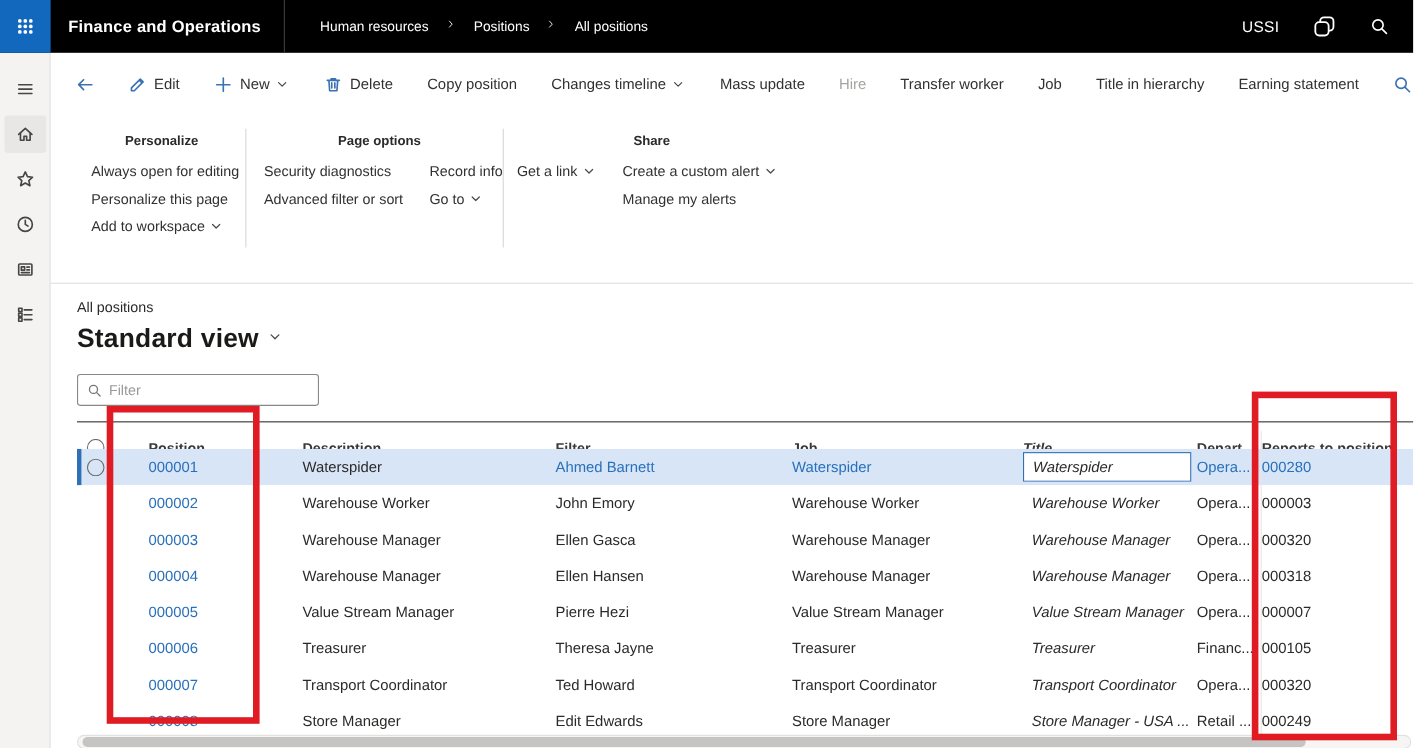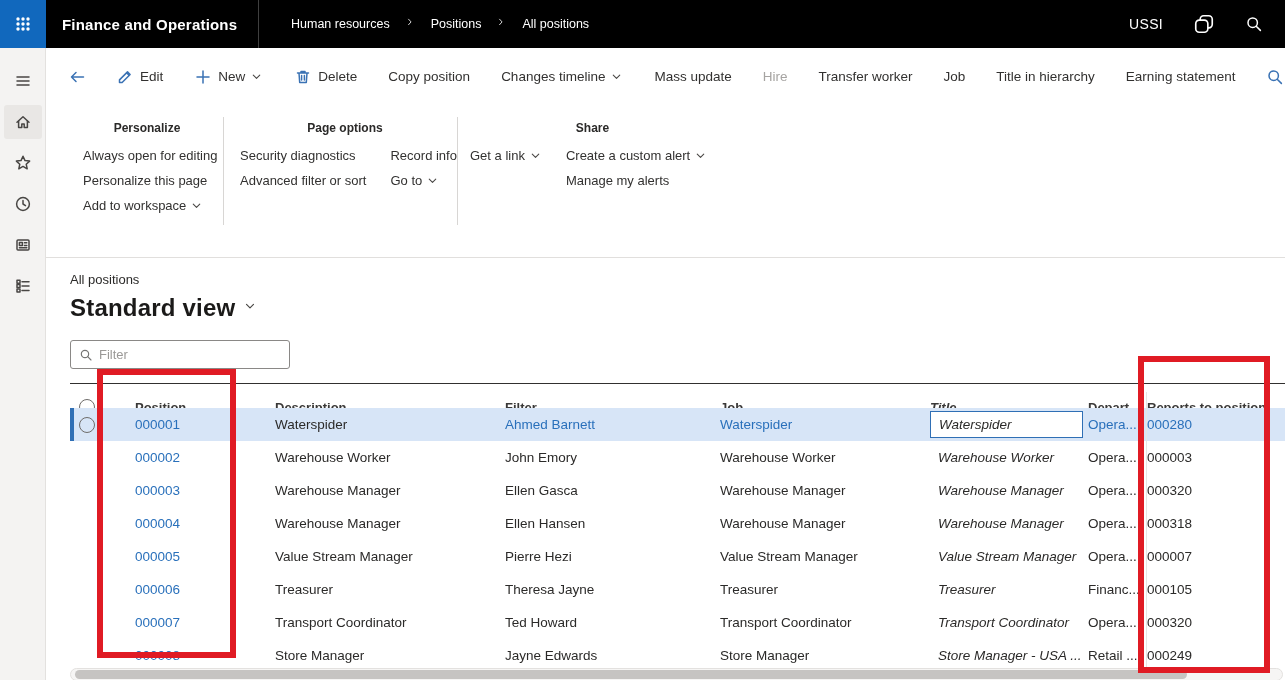--- a/index.html
+++ b/index.html
@@ -499,21 +499,21 @@
       <div class="cell c-title"><span class="title-text">Transport Coordinator</span></div>
       <div class="cell c-depart">Opera...</div>
       <div class="cell c-reports">000320</div>
     </div>
         <div class="grid-row">
       <div class="cell c-sel">
             <span class="radio"></span>
           </div>
       <div class="cell c-position">000008</div>
       <div class="cell c-description">Store Manager</div>
-      <div class="cell c-worker">Jayne Edwards</div>
+      <div class="cell c-worker">Edit Edwards</div>
       <div class="cell c-job">Store Manager</div>
       <div class="cell c-title"><span class="title-text">Store Manager - USA ...</span></div>
       <div class="cell c-depart">Retail ...</div>
       <div class="cell c-reports">000249</div>
     </div>
       </div>
   </div>
 
   <div id="hscroll">
     <div class="thumb"></div>

